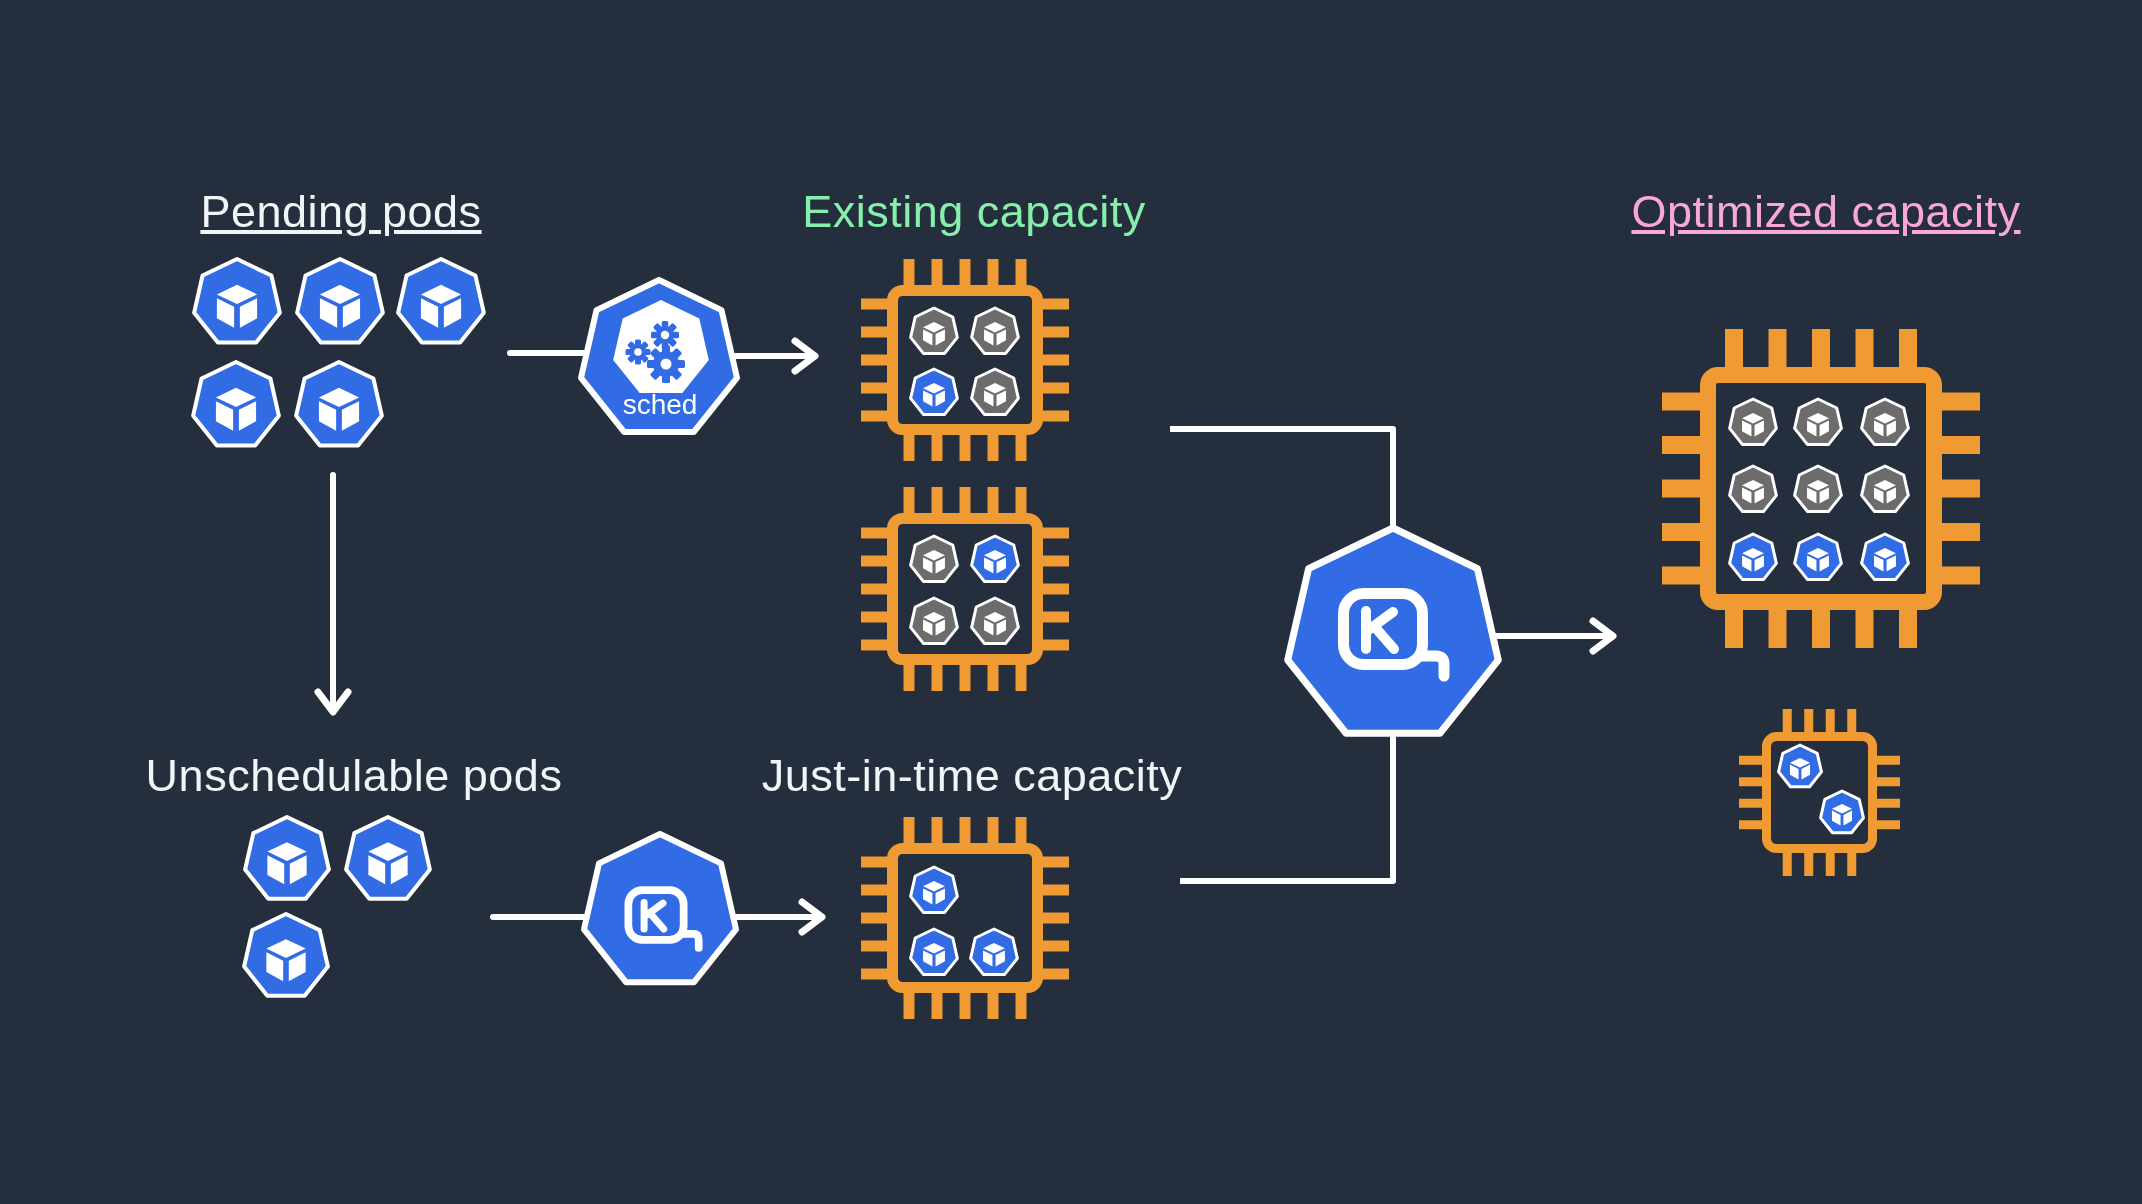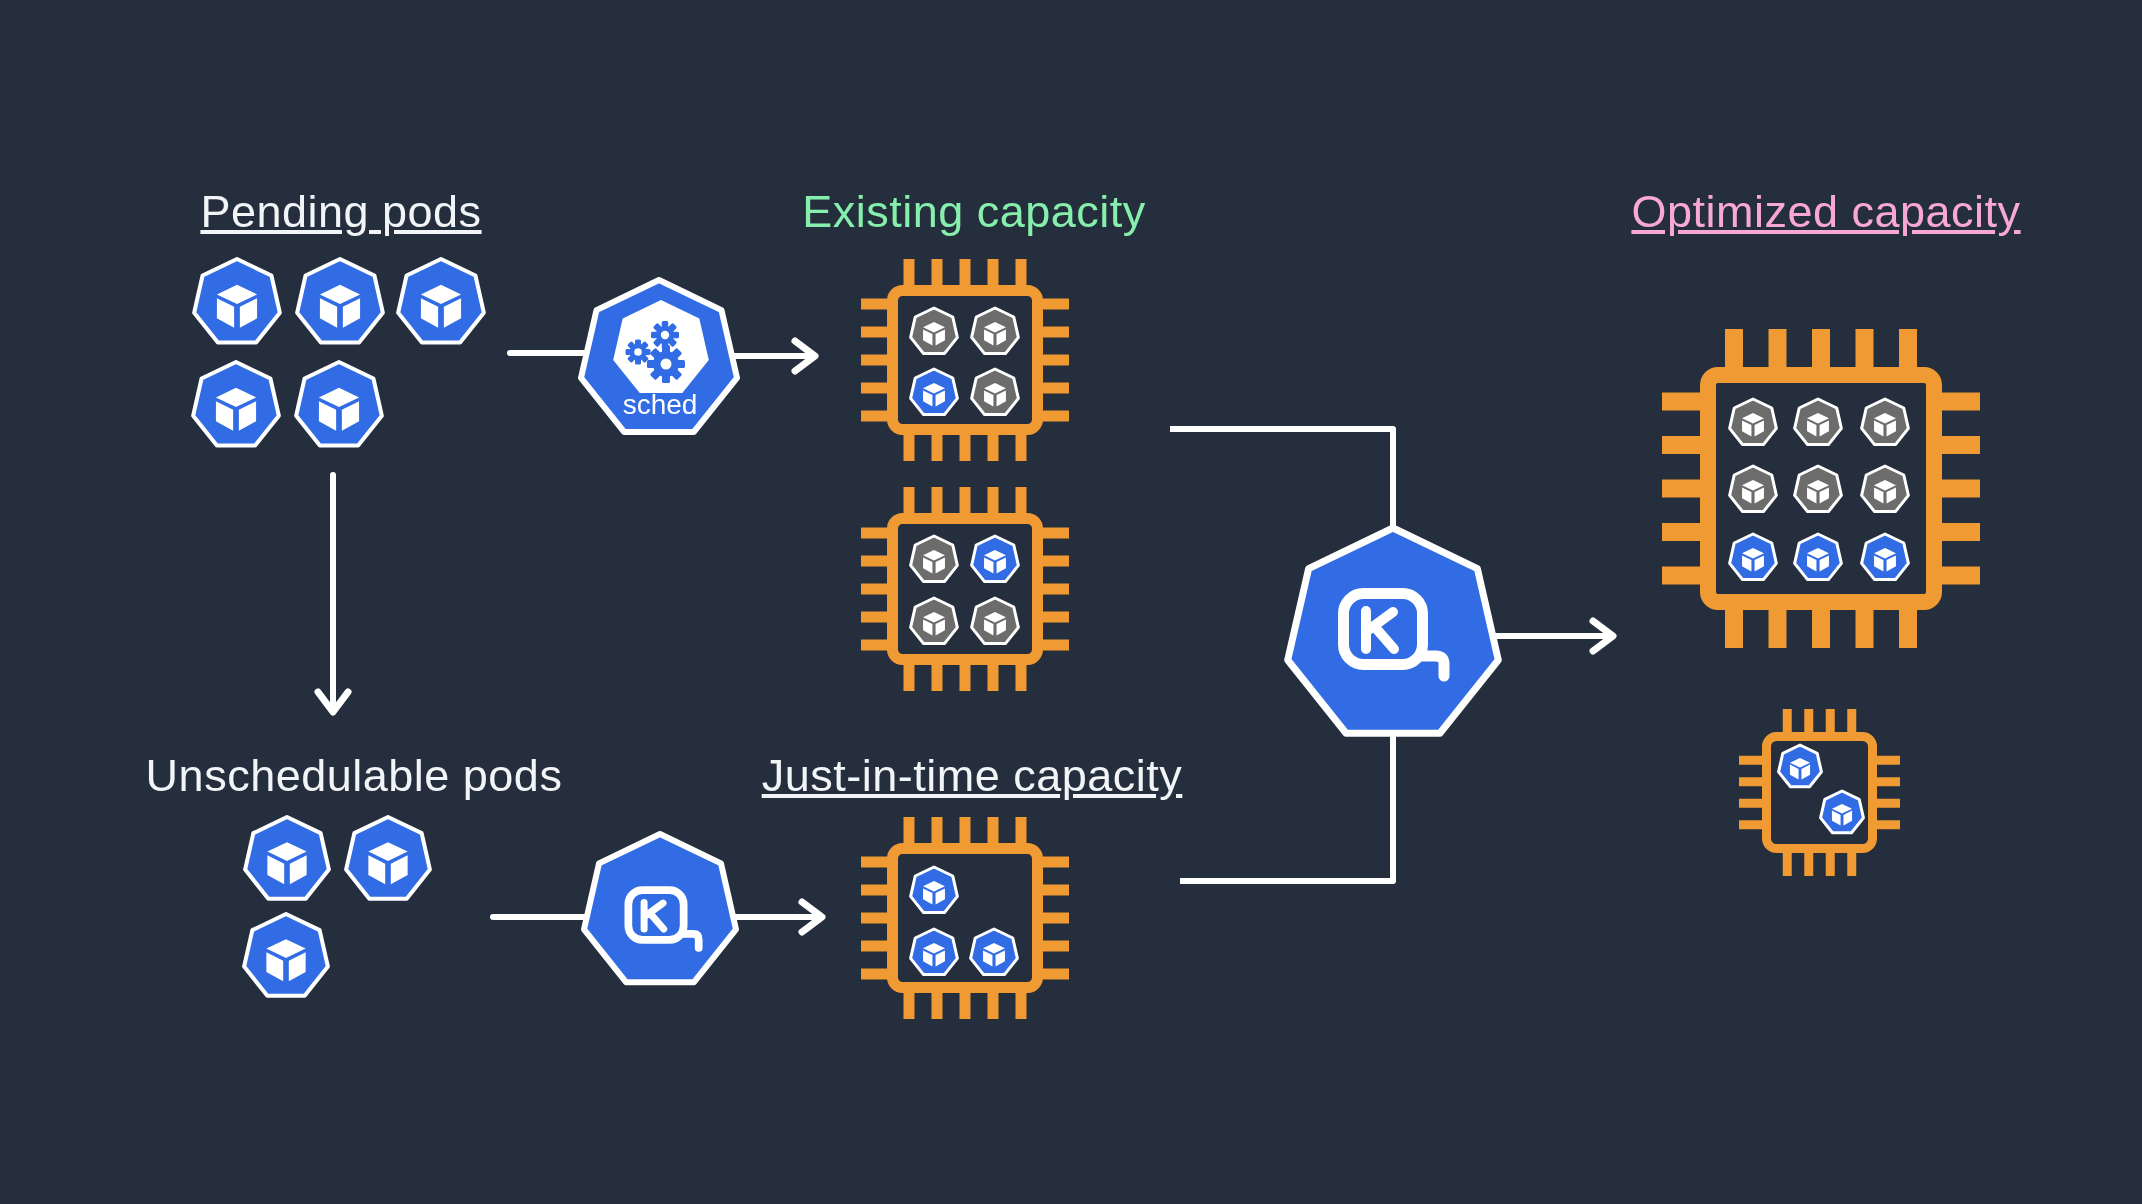--- a/index.html
+++ b/index.html
@@ -413,14 +413,14 @@
         <path d="M84,68 L98,68 Q106,68 106,76 L106,88" class="klogo" stroke-width="11"></path>
         <path d="M28,23 L28,61 M55,24 L29,43 M36,38 L56,61" class="klogo" stroke-width="10"></path>
       </g>
     </g>
   </svg>
 
   <div class="label" style="left: 341px; top: 189px; color: rgb(242, 245, 247); text-decoration: underline;">Pending pods</div>
   <div class="label" style="left: 974px; top: 189px; color: #86efac;">Existing capacity</div>
   <div class="label" style="left: 1826px; top: 189px; color: #f9a8d4; text-decoration: underline;">Optimized capacity</div>
   <div class="label" style="left: 338px; top: 753px; color: rgb(242, 245, 247); margin-left: 16px;">Unschedulable pods</div>
-  <div class="label" style="left: 972px; top: 753px; color: rgb(242, 245, 247); text-decoration: underline;">Just-in-time capacity</div>
+  <div class="label" style="left: 972px; top: 753px; color: rgb(242, 245, 247);">Just-in-time capacity</div>
 </div>
 
 </body></html>

